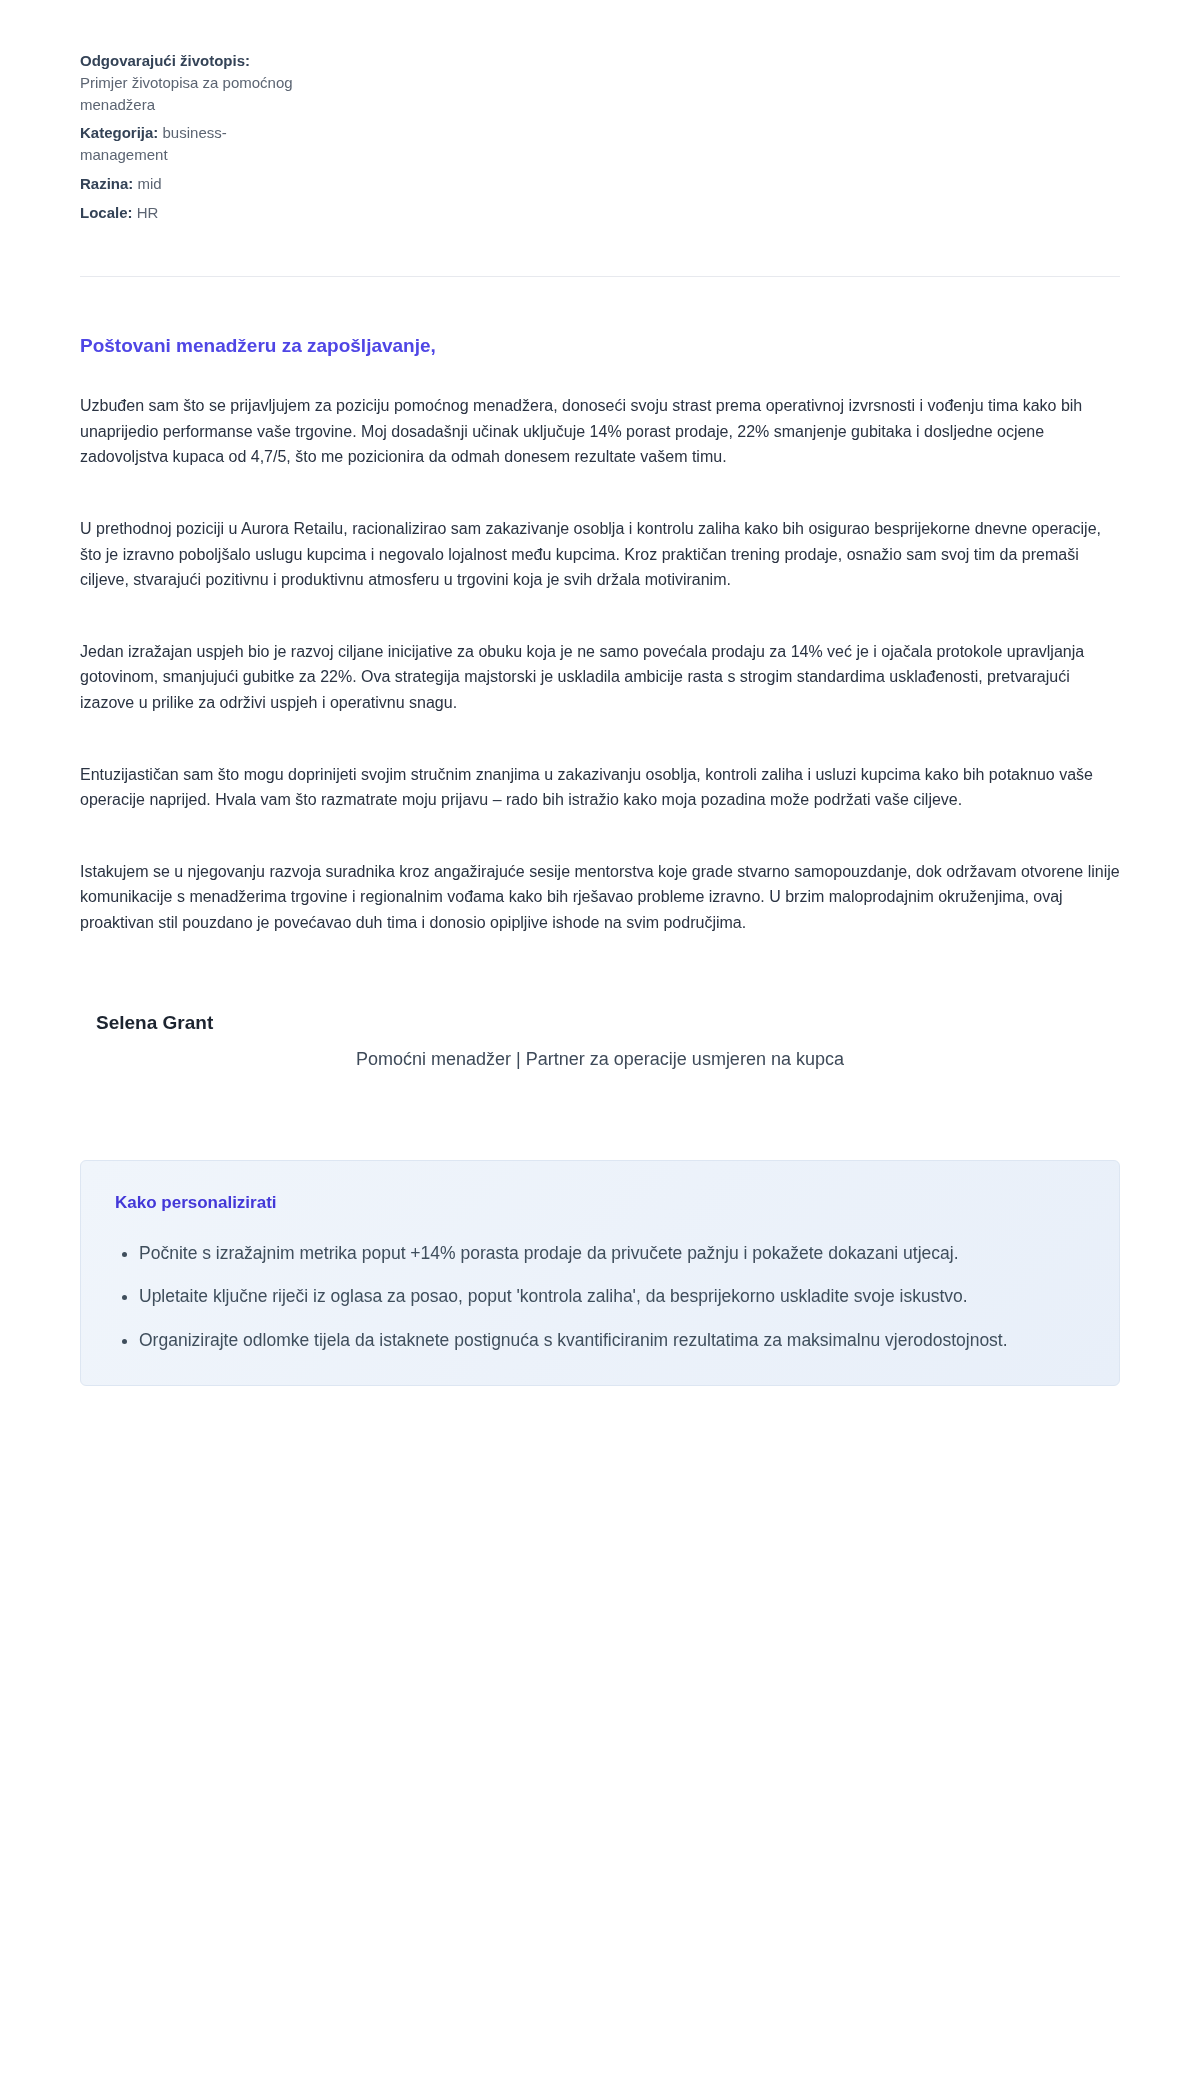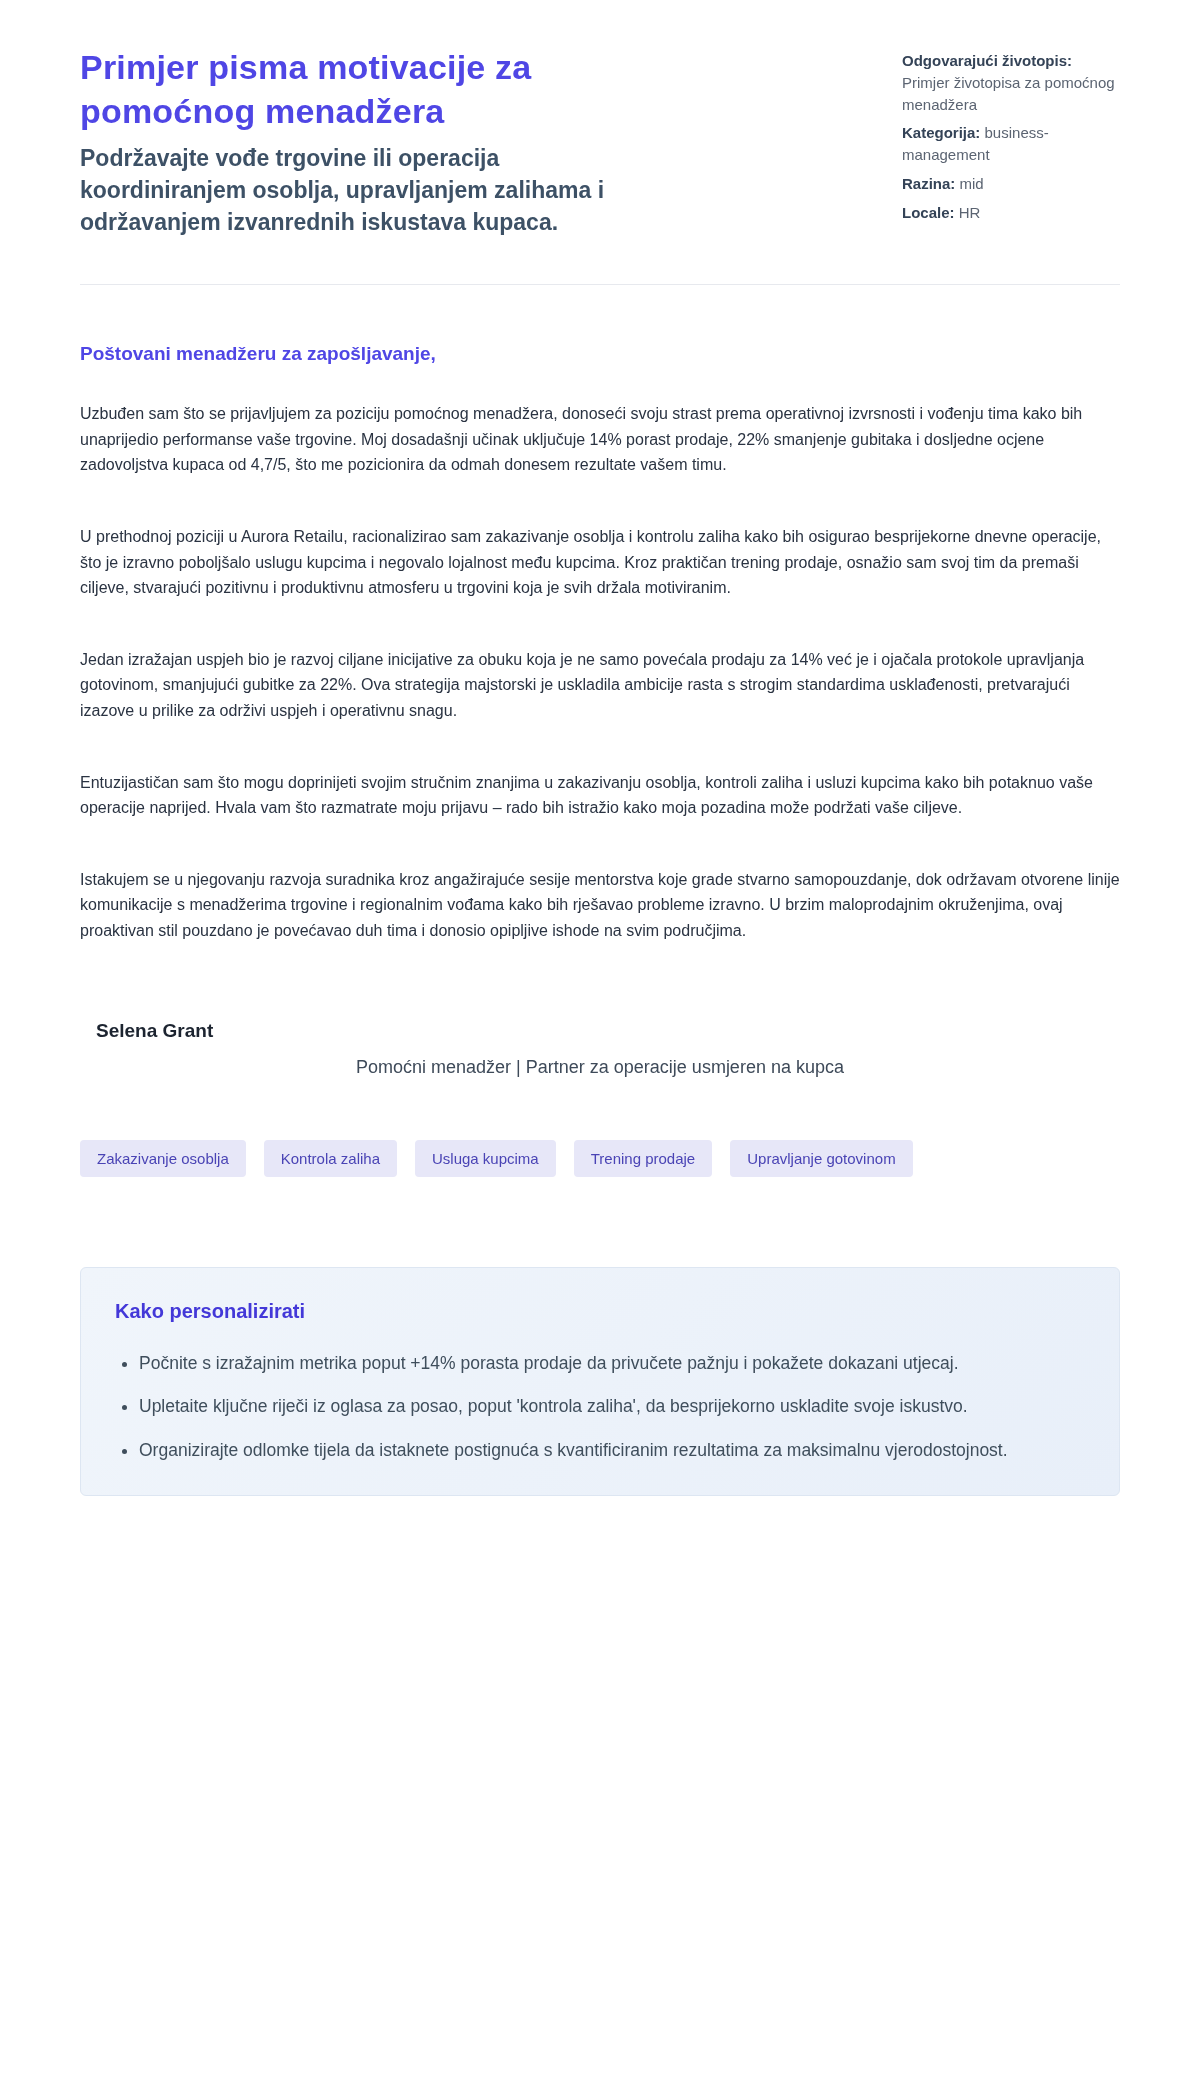--- a/index.html
+++ b/index.html
@@ -105,21 +105,21 @@
   
   .callout {
     margin-top: 90px;
     background: linear-gradient(135deg, #f0f5fb 0%, #e8eff9 100%);
     border: 1px solid #dde6f2;
     border-radius: 6px;
     padding: 32px 34px 30px 34px;
   }
   .callout-title {
     margin: 0;
-    font-size: 20px;
+    font-size: 17px;
     font-weight: 700;
     color: #4338d8;
   }
   .callout-list {
     margin: 26px 0 0 0;
     padding-left: 24px;
   }
   .callout-list li {
     font-size: 17.5px;
     line-height: 1.65;
@@ -127,24 +127,20 @@
     margin-bottom: 15px;
   }
   .callout-list li:last-child { margin-bottom: 0; }
 </style>
 </head>
 <body>
 
 <main class="container">
 
   <header class="page-header">
-    <div class="head-left">
-      <h1 class="page-title">Primjer pisma motivacije za pomoćnog menadžera</h1>
-      <p class="page-subtitle">Podržavajte vođe trgovine ili operacija koordiniranjem osoblja, upravljanjem zalihama i održavanjem izvanrednih iskustava kupaca.</p>
-    </div>
 
     <aside class="meta-panel">
       <div class="meta-group">
         <span class="meta-label">Odgovarajući životopis:</span>
         <span class="meta-value">Primjer životopisa za pomoćnog menadžera</span>
       </div>
       <div class="meta-group">
         <span class="meta-label">Kategorija:</span>
         <span class="meta-value">business-management</span>
       </div>
@@ -167,27 +163,20 @@
     <p class="para">Uzbuđen sam što se prijavljujem za poziciju pomoćnog menadžera, donoseći svoju strast prema operativnoj izvrsnosti i vođenju tima kako bih unaprijedio performanse vaše trgovine. Moj dosadašnji učinak uključuje 14% porast prodaje, 22% smanjenje gubitaka i dosljedne ocjene zadovoljstva kupaca od 4,7/5, što me pozicionira da odmah donesem rezultate vašem timu.</p>
     <p class="para">U prethodnoj poziciji u Aurora Retailu, racionalizirao sam zakazivanje osoblja i kontrolu zaliha kako bih osigurao besprijekorne dnevne operacije, što je izravno poboljšalo uslugu kupcima i negovalo lojalnost među kupcima. Kroz praktičan trening prodaje, osnažio sam svoj tim da premaši ciljeve, stvarajući pozitivnu i produktivnu atmosferu u trgovini koja je svih držala motiviranim.</p>
     <p class="para">Jedan izražajan uspjeh bio je razvoj ciljane inicijative za obuku koja je ne samo povećala prodaju za 14% već je i ojačala protokole upravljanja gotovinom, smanjujući gubitke za 22%. Ova strategija majstorski je uskladila ambicije rasta s strogim standardima usklađenosti, pretvarajući izazove u prilike za održivi uspjeh i operativnu snagu.</p>
     <p class="para">Entuzijastičan sam što mogu doprinijeti svojim stručnim znanjima u zakazivanju osoblja, kontroli zaliha i usluzi kupcima kako bih potaknuo vaše operacije naprijed. Hvala vam što razmatrate moju prijavu – rado bih istražio kako moja pozadina može podržati vaše ciljeve.</p>
     <p class="para">Istakujem se u njegovanju razvoja suradnika kroz angažirajuće sesije mentorstva koje grade stvarno samopouzdanje, dok održavam otvorene linije komunikacije s menadžerima trgovine i regionalnim vođama kako bih rješavao probleme izravno. U brzim maloprodajnim okruženjima, ovaj proaktivan stil pouzdano je povećavao duh tima i donosio opipljive ishode na svim područjima.</p>
 
     <p class="sig-name">Selena Grant</p>
     <p class="sig-role">Pomoćni menadžer | Partner za operacije usmjeren na kupca</p>
   </section>
 
-  <div class="tags">
-    <span class="tag-chip">Zakazivanje osoblja</span>
-    <span class="tag-chip">Kontrola zaliha</span>
-    <span class="tag-chip">Usluga kupcima</span>
-    <span class="tag-chip">Trening prodaje</span>
-    <span class="tag-chip">Upravljanje gotovinom</span>
-  </div>
 
   <section class="callout">
     <h2 class="callout-title">Kako personalizirati</h2>
     <ul class="callout-list">
       <li>Počnite s izražajnim metrika poput +14% porasta prodaje da privučete pažnju i pokažete dokazani utjecaj.</li>
       <li>Upletaite ključne riječi iz oglasa za posao, poput 'kontrola zaliha', da besprijekorno uskladite svoje iskustvo.</li>
       <li>Organizirajte odlomke tijela da istaknete postignuća s kvantificiranim rezultatima za maksimalnu vjerodostojnost.</li>
     </ul>
   </section>
 

